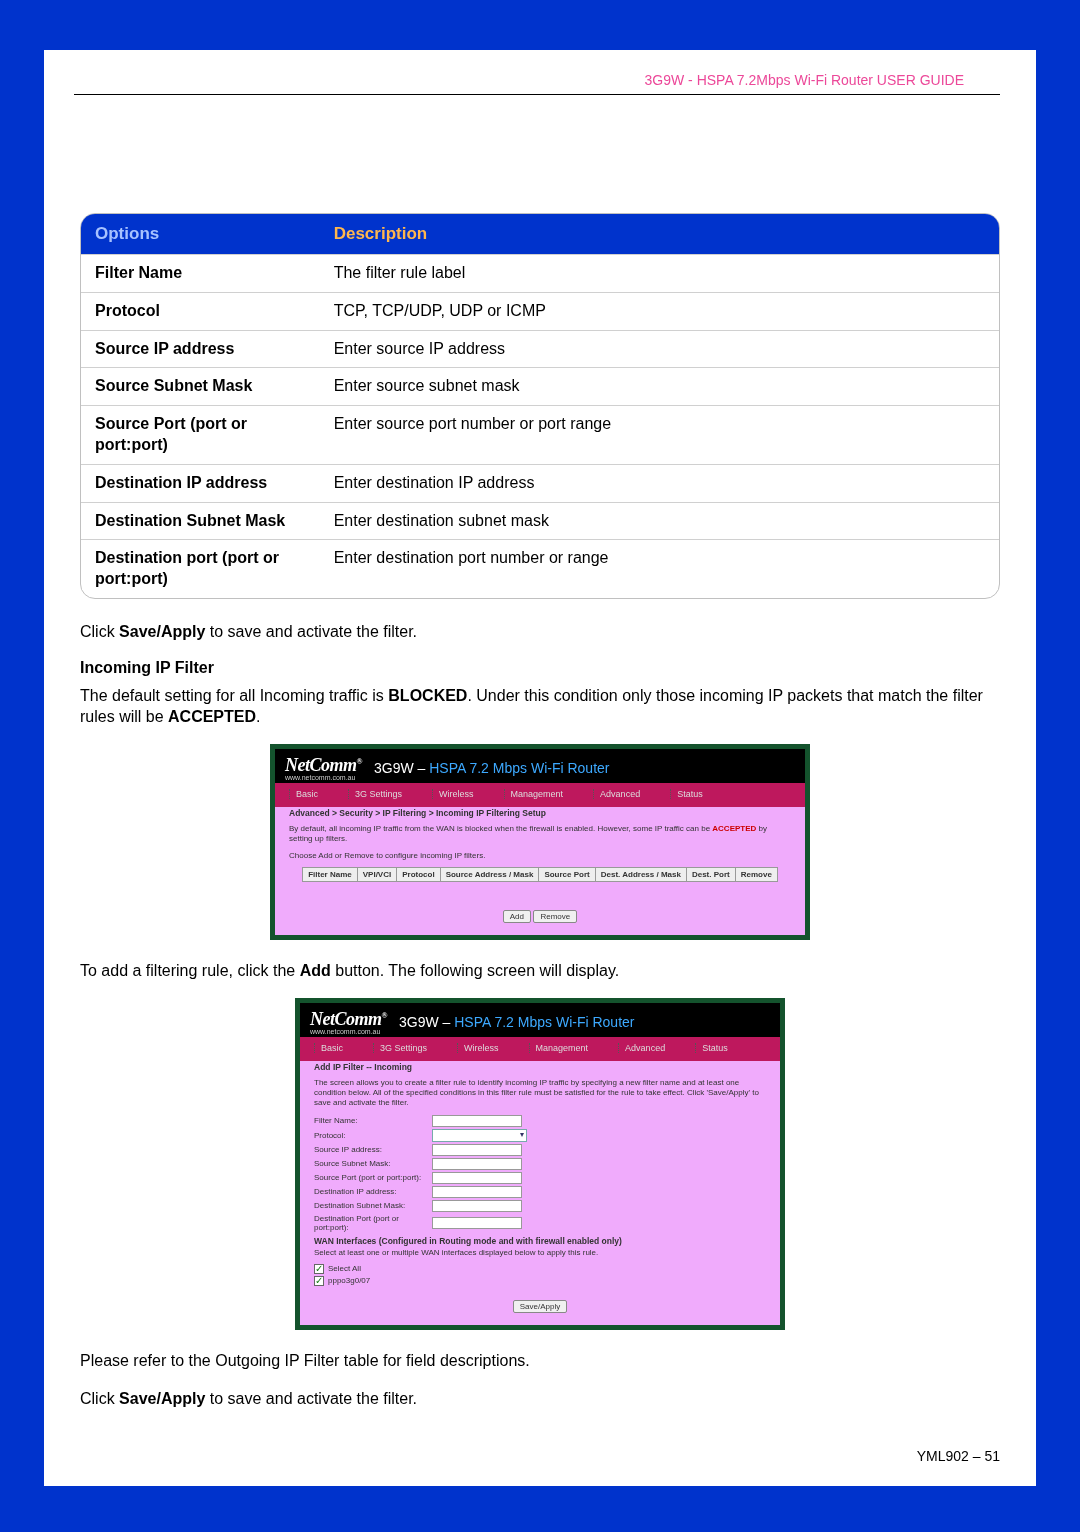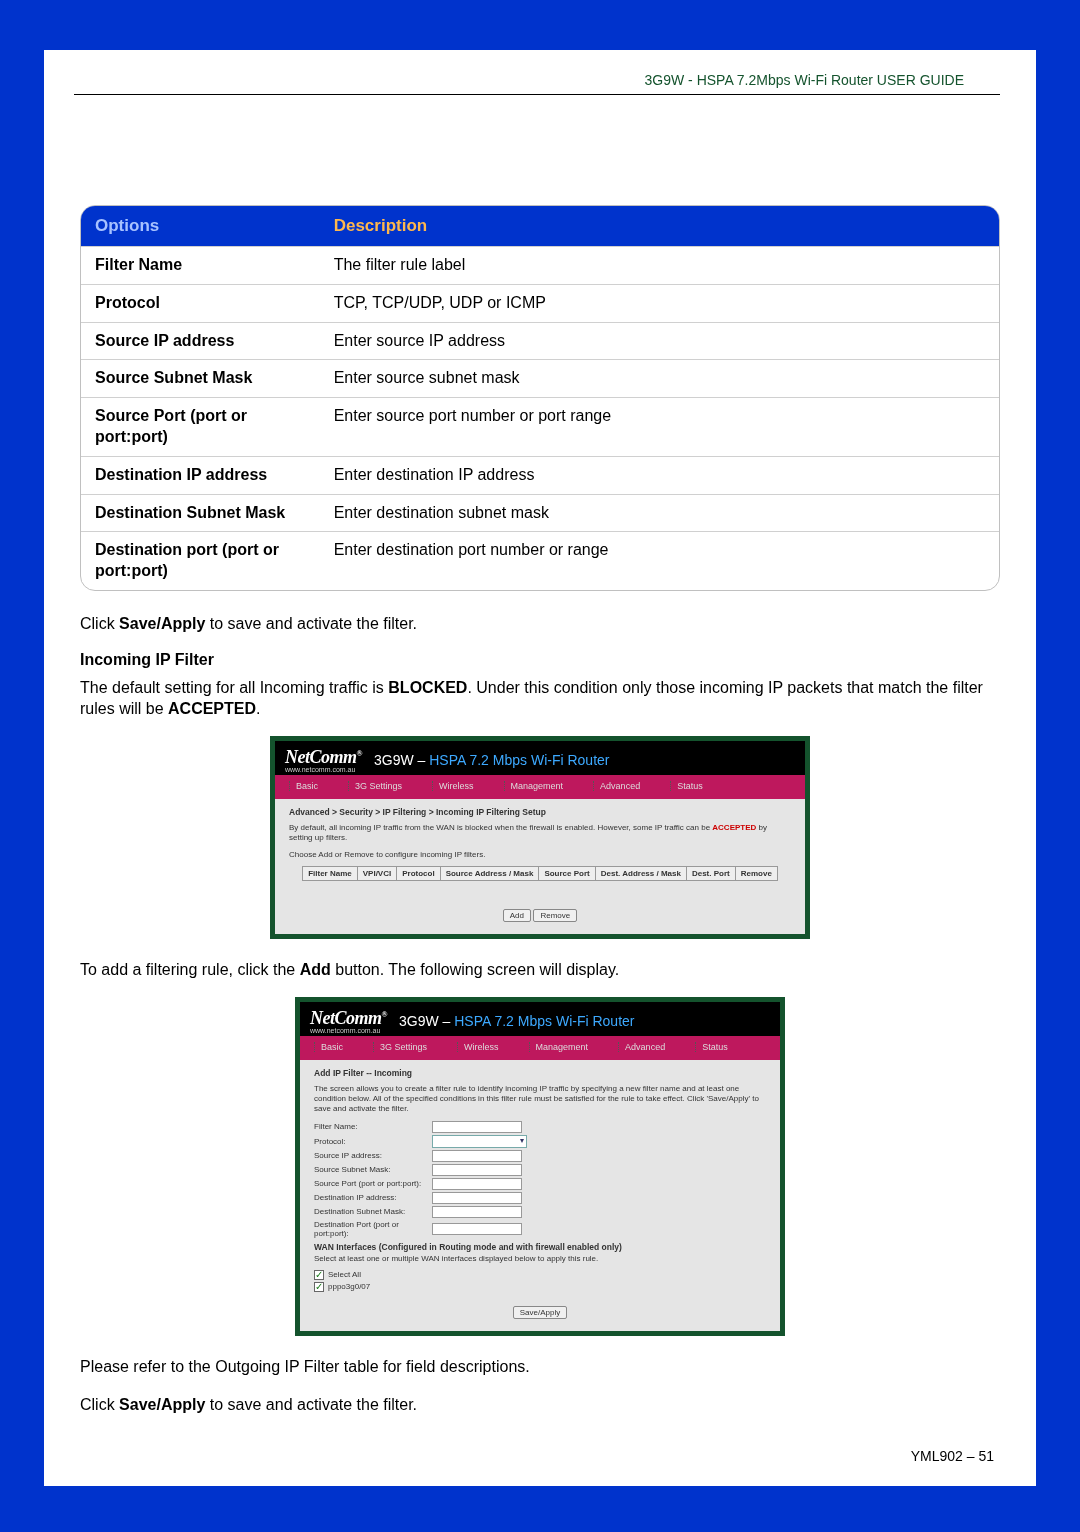--- a/index.html
+++ b/index.html
@@ -15,24 +15,24 @@
     position: absolute;
     top: 50px;
     left: 44px;
     width: 992px;
     height: 1436px;
     padding: 0;
   }
   .hdr-line {
     text-align: right;
     font-size: 14px;
-    color: #14532d;
+    color: #ec4899;
     padding: 22px 36px 6px 0;
     border-bottom: 1px solid #000;
-    margin: 0 36px 0 30px;
+    margin: 0 36px 8px 30px;
   }
   .content {
     padding: 110px 36px 0 36px;
   }
   table.opts {
     width: 100%;
     border-collapse: separate;
     border-spacing: 0;
     border: 1px solid #c0c0c0;
     border-radius: 15px;
@@ -104,22 +104,22 @@
     padding: 6px 0 8px 14px;
     gap: 30px;
   }
   .router-nav span {
     color: #ddd;
     font-size: 9px;
     border-left: 1px dotted #555;
     padding-left: 6px;
   }
   .router-body {
-    padding: 8px 14px 12px 14px;
-    background: #e5e5e5;
+    padding: 1px 14px 12px 14px;
+    background: #f0abfc;
   }
   .crumb { font-size: 8.5px; font-weight: bold; margin-bottom: 6px; }
   .tiny { font-size: 8px; line-height: 1.3; margin-bottom: 6px; }
   .tiny .acc { color: #cc0000; font-weight: bold; }
   .mini-table {
     margin: 6px auto 8px auto;
     border-collapse: collapse;
     font-size: 8px;
   }
   .mini-table th {
@@ -182,21 +182,21 @@
   .cb.checked::after {
     content: "✓";
     color: #1a7a1a;
     position: absolute;
     top: -2px; left: 0;
     font-size: 10px;
   }
   .footer-pg {
     position: absolute;
     bottom: 22px;
-    right: 42px;
+    right: 36px;
     font-size: 14px;
   }
 </style>
 </head>
 <body>
 
 <div class="page">
   <div class="hdr-line">3G9W - HSPA 7.2Mbps Wi-Fi Router USER GUIDE</div>
 
   <div class="content">

